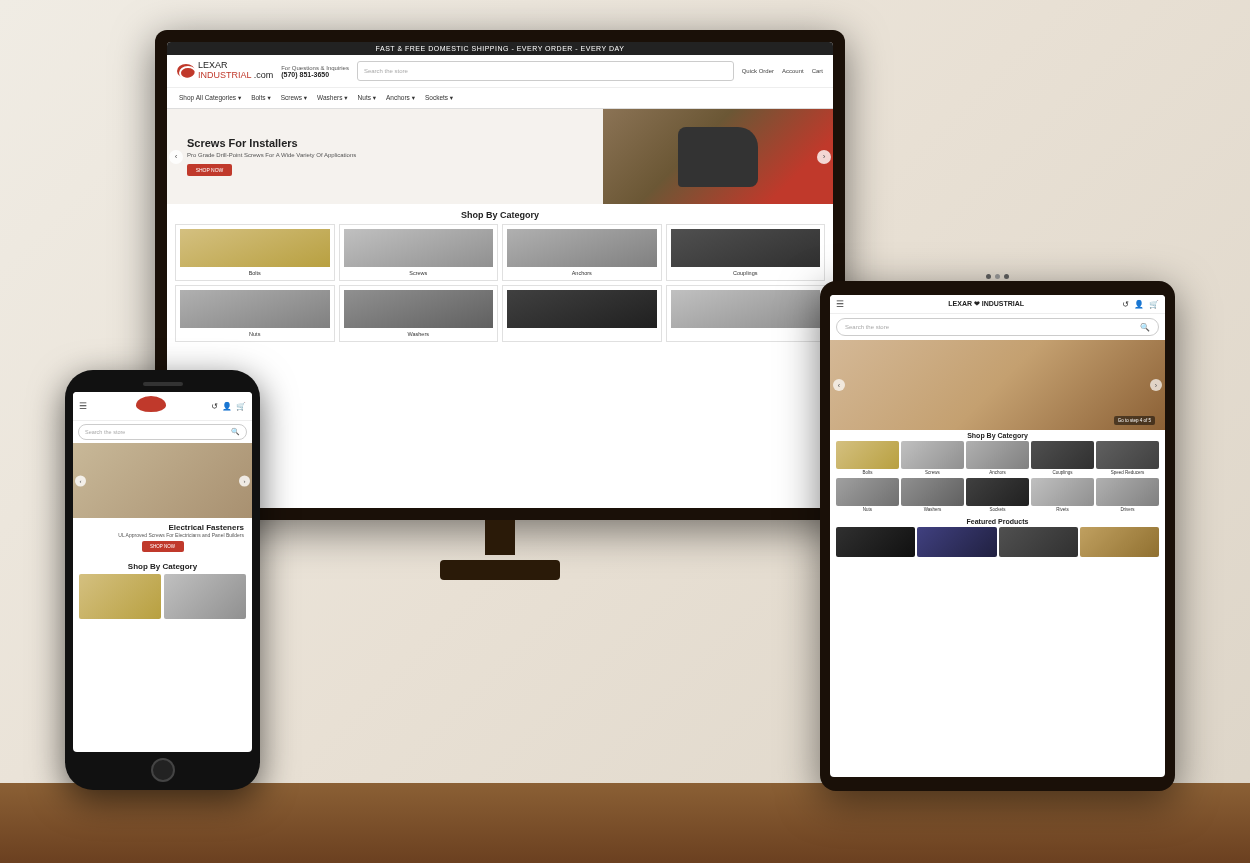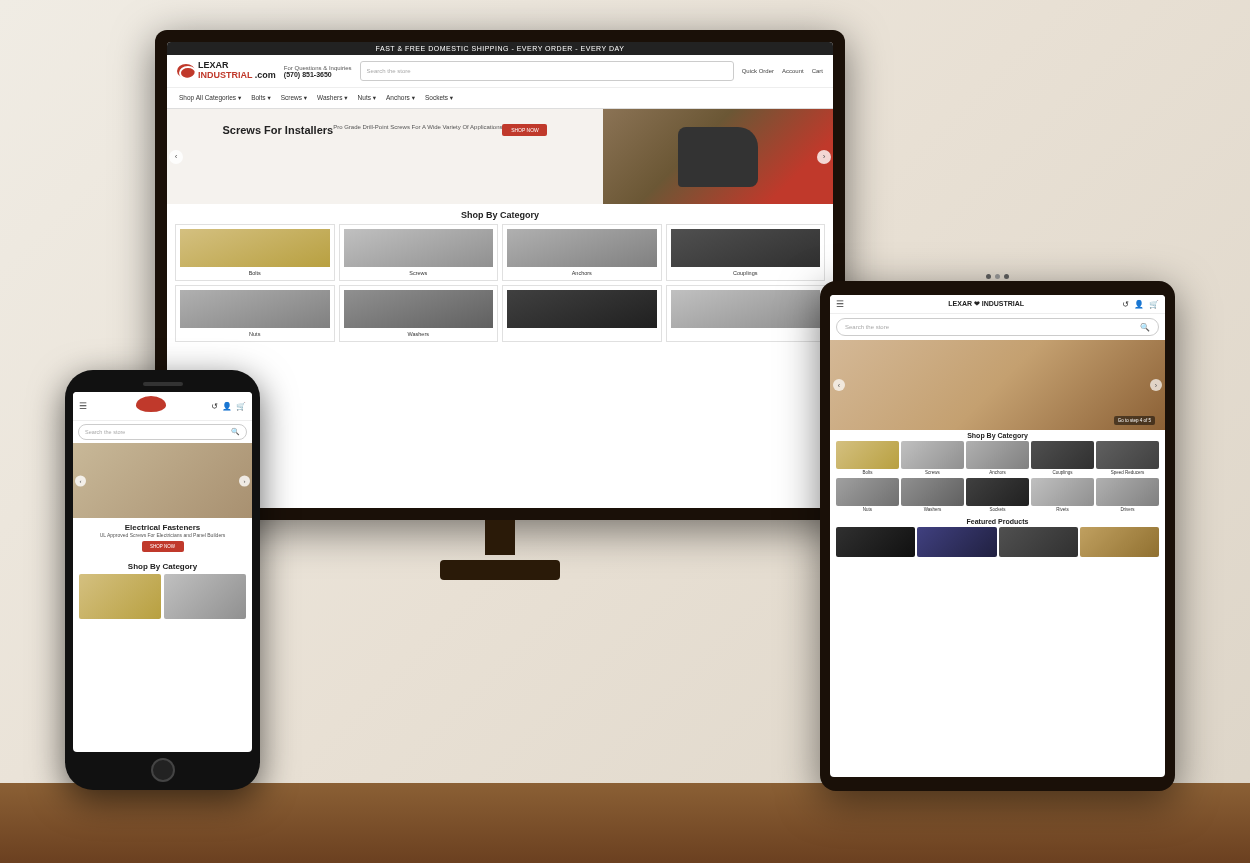--- a/index.html
+++ b/index.html
@@ -75,21 +75,21 @@
       border-bottom: 1px solid #eee;
       background: #fff;
     }
     .desktop-logo {
       display: flex;
       align-items: center;
       margin-right: 8px;
     }
     .logo-text {
       font-size: 9px;
-      font-weight: bold;
+      font-weight: normal;
       color: #222;
       line-height: 1.1;
     }
     .logo-text span { color: #c0392b; }
     .logo-dot { 
       width: 18px; height: 14px;
       background: #c0392b;
       border-radius: 50%;
       margin-right: 3px;
       position: relative;
@@ -143,21 +143,21 @@
       display: flex;
       height: 95px;
       background: #f5f2ee;
       position: relative;
       overflow: hidden;
     }
     .hero-content {
       flex: 1;
       padding: 15px 20px;
       display: flex;
-      flex-direction: row;
+      flex-direction: column;
       justify-content: center;
     }
     .hero-title {
       font-size: 11px;
       font-weight: bold;
       color: #222;
       margin-bottom: 3px;
     }
     .hero-subtitle {
       font-size: 6px;
@@ -502,21 +502,21 @@
       border-radius: 50%;
       display: flex;
       align-items: center;
       justify-content: center;
       font-size: 6px;
       color: #555;
     }
     .p-hero-l { left: 2px; }
     .p-hero-r { right: 2px; }
     .p-elec {
-      text-align: center;
+      text-align: right;
       padding: 5px 8px 3px;
     }
     .p-elec-title { font-size: 8px; font-weight: bold; color: #222; }
     .p-elec-sub { font-size: 5px; color: #555; }
     .p-shopnow {
       width: 42px;
       height: 11px;
       background: #c0392b;
       color: #fff;
       font-size: 4.5px;

